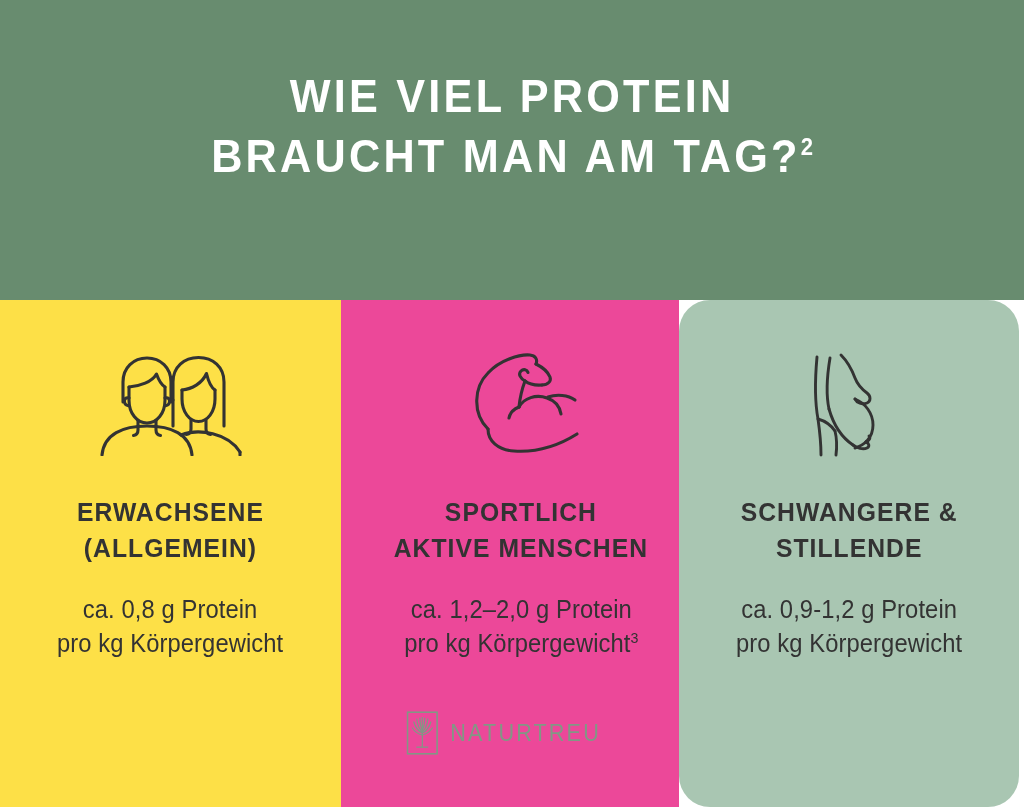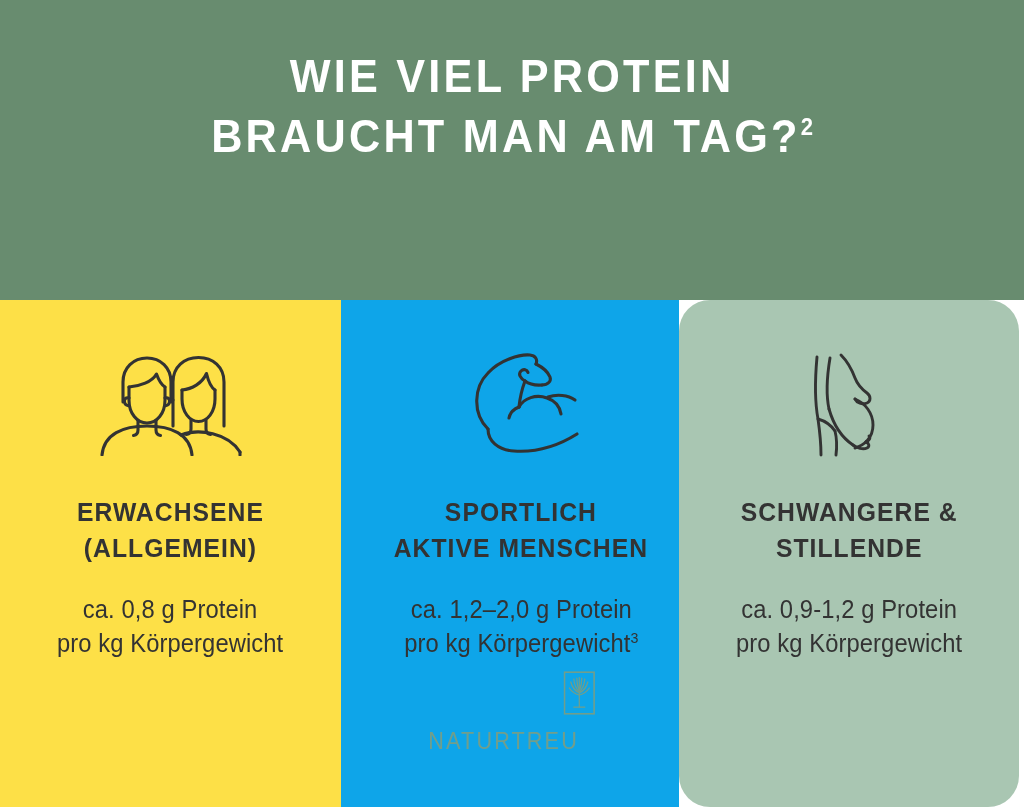--- a/index.html
+++ b/index.html
@@ -23,21 +23,21 @@
 
   
   .header {
     background: #688c6f;
     height: 300px;
     box-sizing: border-box;
     display: flex;
     flex-direction: column;
     align-items: center;
     justify-content: flex-start;
-    padding-top: 46px;
+    padding-top: 66px;
   }
   .title {
     color: #ffffff;
     font-family: "Liberation Sans Narrow", "Liberation Sans", sans-serif;
     font-weight: 700;
     font-size: 47px;
     line-height: 60px;
     letter-spacing: 3.5px;
     text-align: center;
     text-transform: uppercase;
@@ -82,21 +82,21 @@
   }
   .col {
     position: relative;
     box-sizing: border-box;
     display: flex;
     flex-direction: column;
     align-items: center;
     padding-top: 48px;
   }
   .col-1 { width: 341px; background: #fde047; }
-  .col-2 { width: 338px; background: #0ea5e9; padding-left: 22px; }
+  .col-2 { width: 338px; background: #ec4899; padding-left: 22px; }
   .col-3 { width: 340px; background: #a9c6b2; border-radius: 31px; }
 
   .icon-wrap {
     height: 112px;
     display: flex;
     align-items: center;
     justify-content: center;
   }
   .icon-wrap svg {
     display: block;
@@ -130,22 +130,22 @@
     line-height: 0;
   }
 
   
   .logo {
     position: absolute;
     left: 50%;
     transform: translateX(-50%);
     bottom: 52px;
     display: flex;
-    flex-direction: column;
-    align-items: flex-end;
+    flex-direction: row;
+    align-items: center;
     gap: 12px;
     opacity: 0.92;
   }
   .logo-mark {
     width: 32px;
     height: 44px;
   }
   .logo-text {
     color: #7a9e84;
     font-family: "Liberation Sans Narrow", "Liberation Sans", sans-serif;

